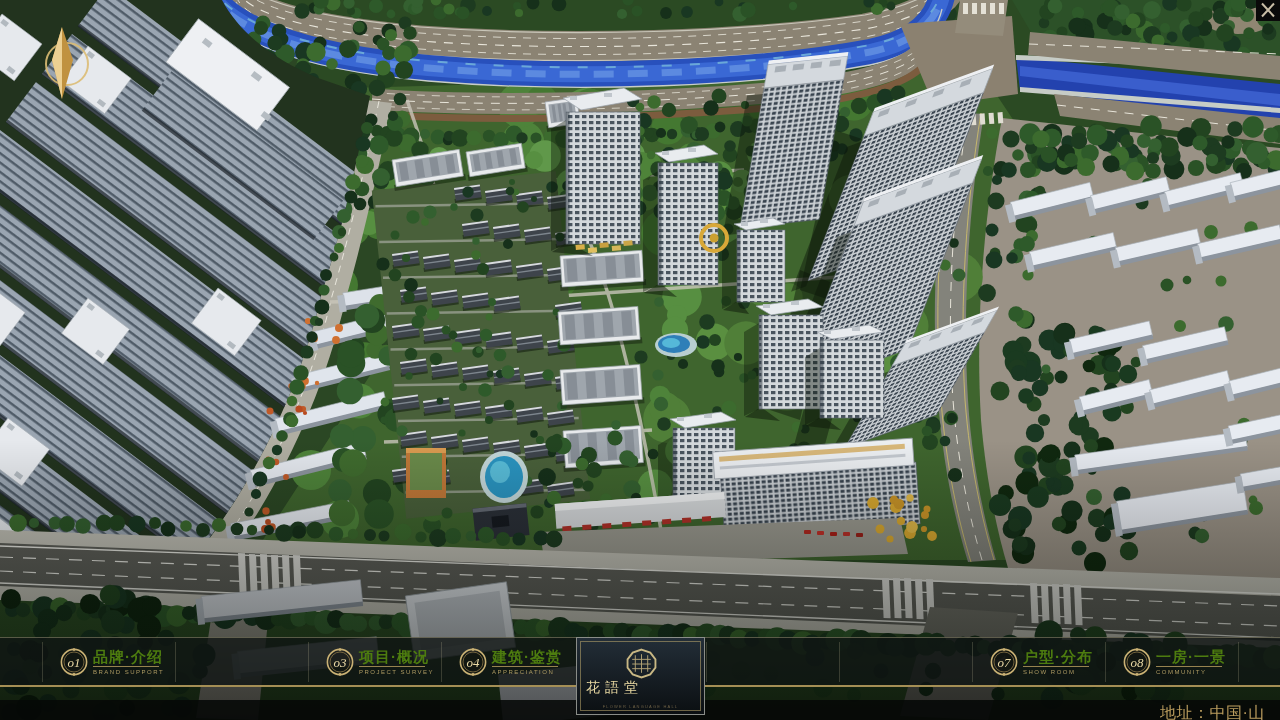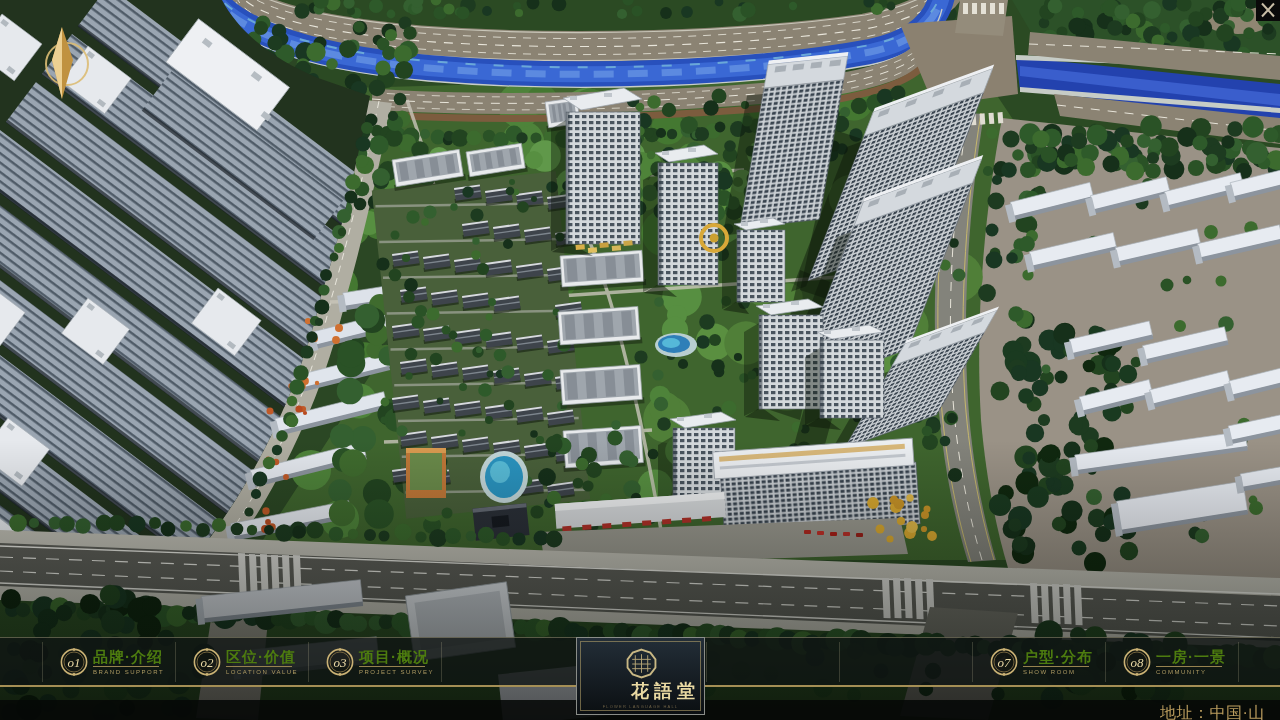--- a/index.html
+++ b/index.html
@@ -9,21 +9,21 @@
 .navbar:after{content:"";position:absolute;left:0;right:0;bottom:-2px;height:2px;background:#a58f55;}
 .navitem{position:absolute;top:0;width:133px;height:48px;}
 .badge{position:absolute;left:17px;top:9px;}
 .zht{position:absolute;left:51px;top:10px;width:78px;font-size:15px;letter-spacing:1px;color:#4d7c0f;white-space:nowrap;font-weight:bold;}
 .gline{position:absolute;left:51px;top:28px;width:66px;height:1px;background:#97834f;}
 .ent{position:absolute;left:51px;top:31px;width:66px;font-size:6px;letter-spacing:1.5px;color:#ad9a62;white-space:nowrap;}
 .vsep{position:absolute;top:4px;width:1px;height:40px;background:rgba(205,195,160,0.22);}
 .logopanel{position:absolute;left:576px;top:637px;width:129px;height:78px;background:linear-gradient(#232e38,#0b0f12);border:1px solid #8a8d88;box-sizing:border-box;}
 .logoinner{position:absolute;left:3px;top:3px;right:3px;bottom:3px;border:1px solid rgba(190,170,110,0.55);}
 .seal{position:absolute;left:45px;top:6px;}
-.brand{position:absolute;left:0;top:37px;width:100%;text-align:right;font-family:"Liberation Serif",serif;font-weight:bold;font-size:18px;letter-spacing:5px;color:#e9d9a2;text-indent:5px;}
+.brand{position:absolute;left:0;top:37px;width:100%;text-align:left;font-family:"Liberation Serif",serif;font-weight:normal;font-size:14px;letter-spacing:5px;color:#e9d9a2;text-indent:5px;}
 .bcap{position:absolute;left:0;top:62px;width:100%;text-align:center;font-size:4px;letter-spacing:1.2px;color:#6e6146;}
 .addr{position:absolute;left:1160px;top:703px;font-size:16px;letter-spacing:0.5px;color:#bb9d5e;}
 .xbtn{position:absolute;left:1256px;top:0;width:24px;height:21px;background:#0a0a0a;}
 </style>
 </head>
 <body>
 <div class="stage">
 
 <svg class="scene" width="1280" height="720" viewBox="0 0 1280 720">
 <defs>
@@ -2160,43 +2160,43 @@
 <circle cx="15" cy="15" r="12.6" fill="rgba(20,20,14,0.4)" stroke="#c9b174" stroke-width="1.6"></circle>
 <circle cx="15" cy="15" r="10" fill="none" stroke="#8a7648" stroke-width="0.8"></circle>
 <circle cx="15" cy="2.6" r="1.4" fill="#c9b174"></circle>
           <circle cx="15" cy="27.4" r="1.4" fill="#c9b174"></circle>
 <text x="15" y="19.5" text-anchor="middle" font-family="Liberation Serif, serif" font-style="italic" font-size="13" fill="#ead9a5">o1</text>
 </svg>
 <div class="zht">品牌·介绍</div>
 <div class="gline"></div>
 <div class="ent">BRAND SUPPORT</div>
 </div>
-<div class="navitem" style="left:175px">
-<svg class="badge" width="30" height="30" viewBox="0 0 30 30">
-<circle cx="15" cy="15" r="12.6" fill="rgba(20,20,14,0.4)" stroke="#c9b174" stroke-width="1.6"></circle>
-<circle cx="15" cy="15" r="10" fill="none" stroke="#8a7648" stroke-width="0.8"></circle>
-<circle cx="15" cy="2.6" r="1.4" fill="#c9b174"></circle>
-          <circle cx="15" cy="27.4" r="1.4" fill="#c9b174"></circle>
-<text x="15" y="19.5" text-anchor="middle" font-family="Liberation Serif, serif" font-style="italic" font-size="13" fill="#ead9a5">o2</text>
-</svg>
-<div class="zht">区位·价值</div>
-<div class="gline"></div>
-<div class="ent">LOCATION VALUE</div>
-</div>
 <div class="navitem" style="left:308px">
 <svg class="badge" width="30" height="30" viewBox="0 0 30 30">
 <circle cx="15" cy="15" r="12.6" fill="rgba(20,20,14,0.4)" stroke="#c9b174" stroke-width="1.6"></circle>
 <circle cx="15" cy="15" r="10" fill="none" stroke="#8a7648" stroke-width="0.8"></circle>
 <circle cx="15" cy="2.6" r="1.4" fill="#c9b174"></circle>
           <circle cx="15" cy="27.4" r="1.4" fill="#c9b174"></circle>
 <text x="15" y="19.5" text-anchor="middle" font-family="Liberation Serif, serif" font-style="italic" font-size="13" fill="#ead9a5">o3</text>
 </svg>
 <div class="zht">项目·概况</div>
 <div class="gline"></div>
 <div class="ent">PROJECT SURVEY</div>
+</div>
+<div class="navitem" style="left:441px">
+<svg class="badge" width="30" height="30" viewBox="0 0 30 30">
+<circle cx="15" cy="15" r="12.6" fill="rgba(20,20,14,0.4)" stroke="#c9b174" stroke-width="1.6"></circle>
+<circle cx="15" cy="15" r="10" fill="none" stroke="#8a7648" stroke-width="0.8"></circle>
+<circle cx="15" cy="2.6" r="1.4" fill="#c9b174"></circle>
+          <circle cx="15" cy="27.4" r="1.4" fill="#c9b174"></circle>
+<text x="15" y="19.5" text-anchor="middle" font-family="Liberation Serif, serif" font-style="italic" font-size="13" fill="#ead9a5">o4</text>
+</svg>
+<div class="zht">建筑·鉴赏</div>
+<div class="gline"></div>
+<div class="ent">APPRECIATION</div>
 </div>
 <div class="navitem" style="left:972px">
 <svg class="badge" width="30" height="30" viewBox="0 0 30 30">
 <circle cx="15" cy="15" r="12.6" fill="rgba(20,20,14,0.4)" stroke="#c9b174" stroke-width="1.6"></circle>
 <circle cx="15" cy="15" r="10" fill="none" stroke="#8a7648" stroke-width="0.8"></circle>
 <circle cx="15" cy="2.6" r="1.4" fill="#c9b174"></circle>
           <circle cx="15" cy="27.4" r="1.4" fill="#c9b174"></circle>
 <text x="15" y="19.5" text-anchor="middle" font-family="Liberation Serif, serif" font-style="italic" font-size="13" fill="#ead9a5">o7</text>
 </svg>
 <div class="zht">户型·分布</div>

